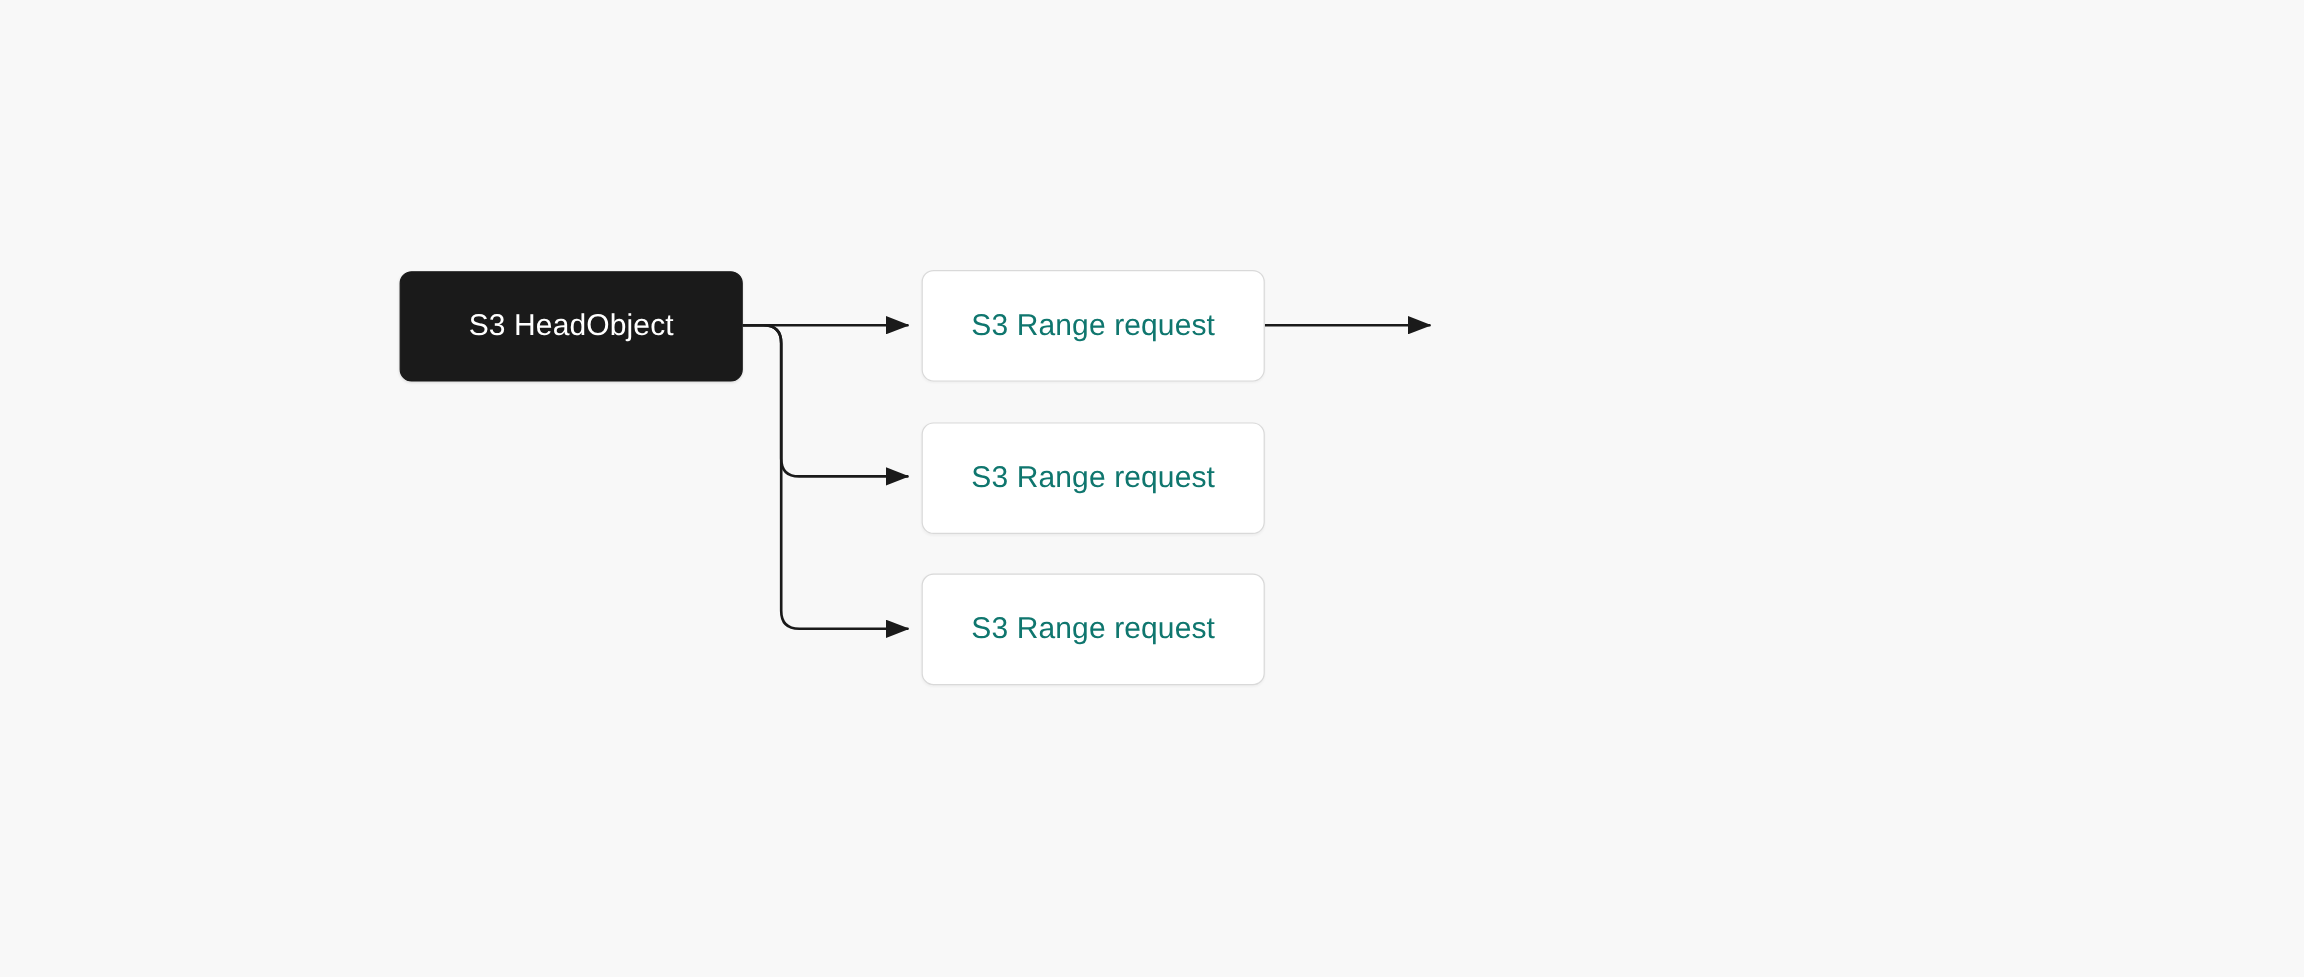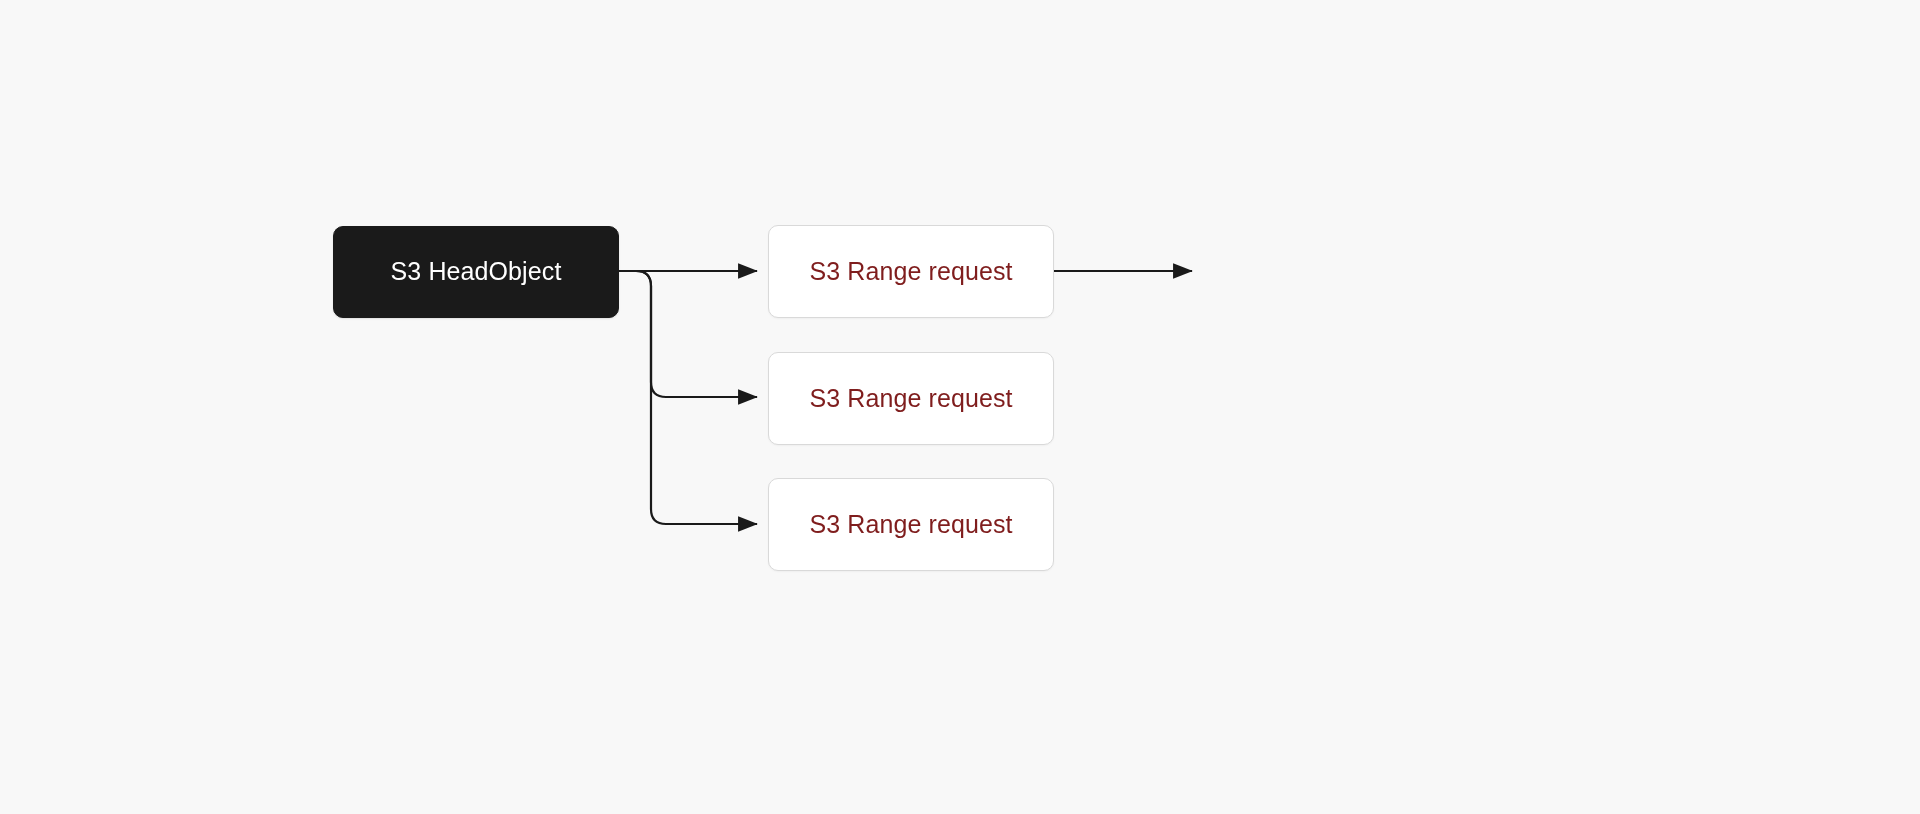--- a/index.html
+++ b/index.html
@@ -43,21 +43,21 @@
     white-space: nowrap;
   }
   .node-dark {
     background: #1a1a1a;
     color: #ffffff;
     border: 1px solid #1a1a1a;
     box-shadow: 0 1px 2px rgba(0,0,0,0.10);
   }
   .node-light {
     background: #ffffff;
-    color: #7f1d1d;
+    color: #0f766e;
     border: 1px solid #d9d9d9;
     box-shadow: 0 1px 2px rgba(0,0,0,0.04);
   }
   .node-label {
     display: block;
   }
 </style>
 </head>
 <body>
 

